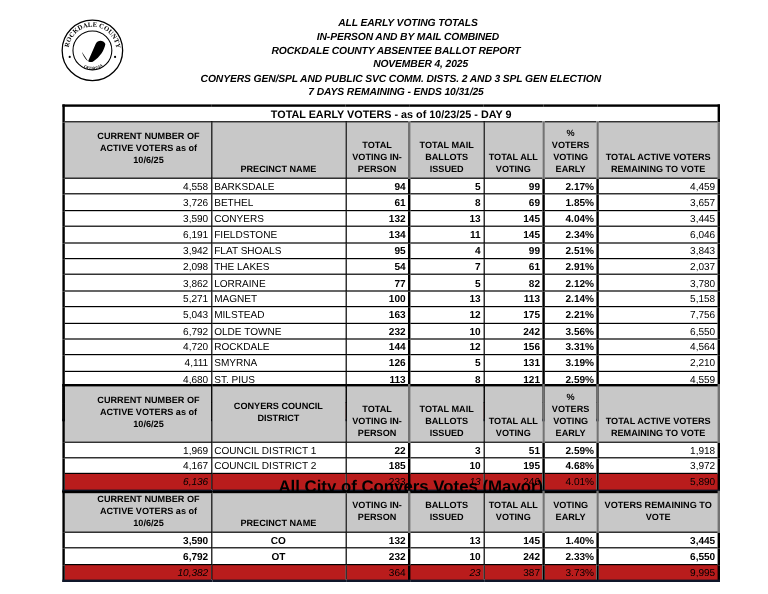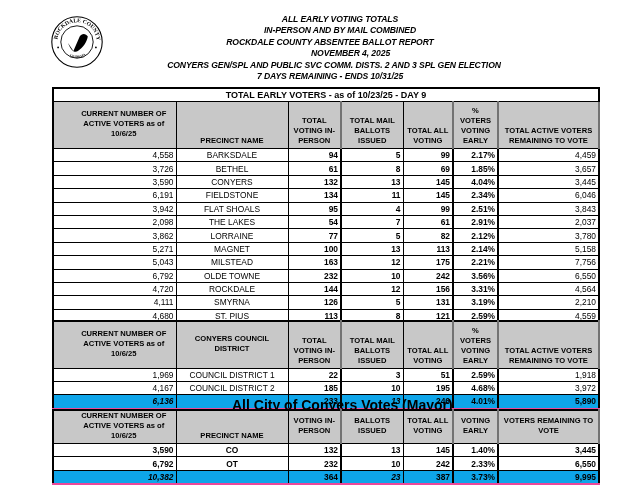--- a/index.html
+++ b/index.html
@@ -14,26 +14,26 @@
   .titles div.t4 { padding-left:28px; }
   .titles div.t5 { padding-left:20px; }
 
   table { border-collapse:collapse; position:absolute; left:52px; table-layout:fixed; font-size:8.4px; }
   td, th { padding:0 2px; overflow:hidden; white-space:nowrap; }
   .sec-title-row td { font-weight:bold; font-size:9px; text-align:center; height:11px; border-top:2px solid #000; border-left:2px solid #000; border-right:2px solid #000; border-bottom:1px solid #000; background:#fff; }
   th { background:#c8c8c8; font-weight:bold; font-size:7.6px; line-height:10px; border:1px solid #000; vertical-align:bottom; text-align:center; padding-bottom:2px; white-space:normal; }
   th.thick-l { border-left:2px solid #000;padding-left:20px; }
   th.thick-r { border-right:2px solid #737373; }
   td { height:12.4px; border:1px solid #000; text-align:right; line-height:12px; }
-  td.name { text-align:center; }
+  td.name { text-align:left; }
   td.center { text-align:center; font-weight:bold; }
   td.bold { font-weight:bold; }
   td.thick-l { border-left:2px solid #000; }
   td.thick-r { border-right:2px solid #000; }
-  tr.total td { background:#0ea5e9; font-weight:bold; border-top:1.5px solid #000; border-bottom:2px solid #ec4899; }
+  tr.total td { background:#b91c1c; font-weight:normal; border-top:1.5px solid #000; border-bottom:2px solid #0f172a; }
   tr.total td.ital { font-style:italic; }
 
   #t1 { top:87px; }
   #t2 { top:320px; }
   #t3 { top:409px; }
   .mayor-label { position:absolute; top:397px; left:232px; font-weight:bold; font-size:14px; }
 </style>
 </head>
 <body>
 

